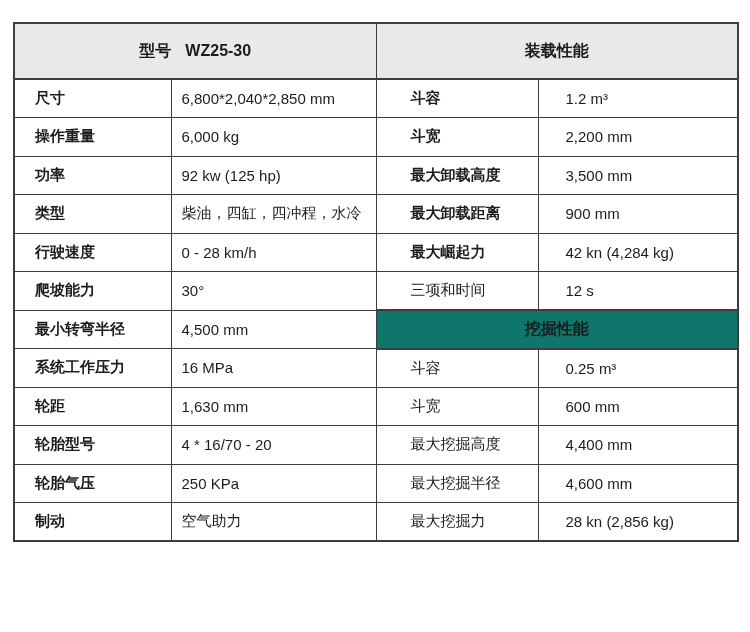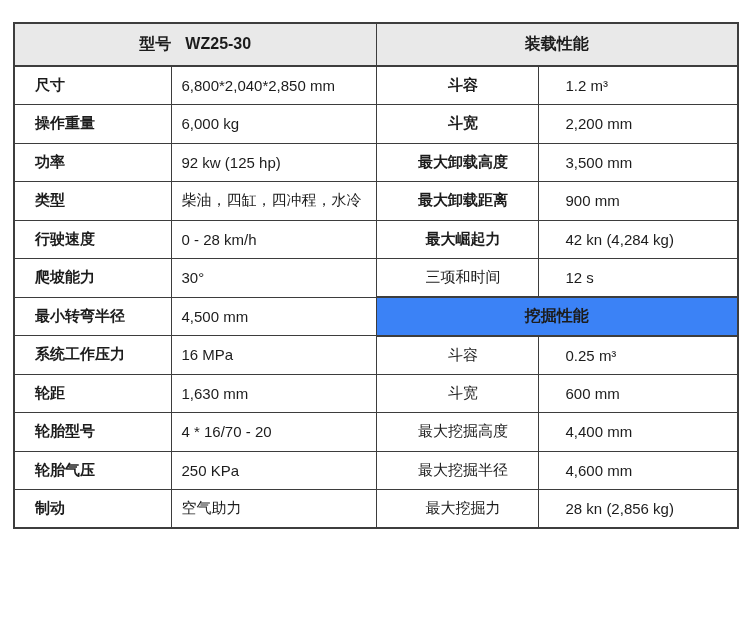--- a/index.html
+++ b/index.html
@@ -25,40 +25,40 @@
   .spec-table col.c2 { width: 205px; }
   .spec-table col.c3 { width: 162px; }
   .spec-table col.c4 { width: 200px; }
   .spec-table th, .spec-table td {
     border: 1px solid #3d3d3d;
     vertical-align: middle;
     padding: 0;
     overflow: hidden;
     white-space: nowrap;
   }
-  tr.head-row { height: 43px; }
+  tr.head-row { height: 56px; }
   tr.data-row { height: 38.5px; }
   th.head-cell {
     background: #e9e9e9;
     font-size: 16px;
     font-weight: bold;
     text-align: center;
     border-bottom-width: 2px;
   }
   th.section-cell {
-    background: #3b82f6;
+    background: #0f766e;
     font-size: 16px;
     font-weight: bold;
     text-align: center;
     border-top-width: 2px;
     border-bottom-width: 2px;
   }
   td.lbl1 { padding-left: 20px; font-weight: bold; }
   td.val1 { padding-left: 10px; font-weight: normal; }
-  td.lbl2 { padding-left: 12px; font-weight: normal; text-align: center; }
+  td.lbl2 { padding-left: 34px; font-weight: normal; }
   td.lbl2.b { font-weight: bold; }
   td.val2 { padding-left: 27px; font-weight: normal; }
   .model-label { margin-right: 14px; }
 </style>
 </head>
 <body>
 
 <table class="spec-table">
   <colgroup>
     <col class="c1">

